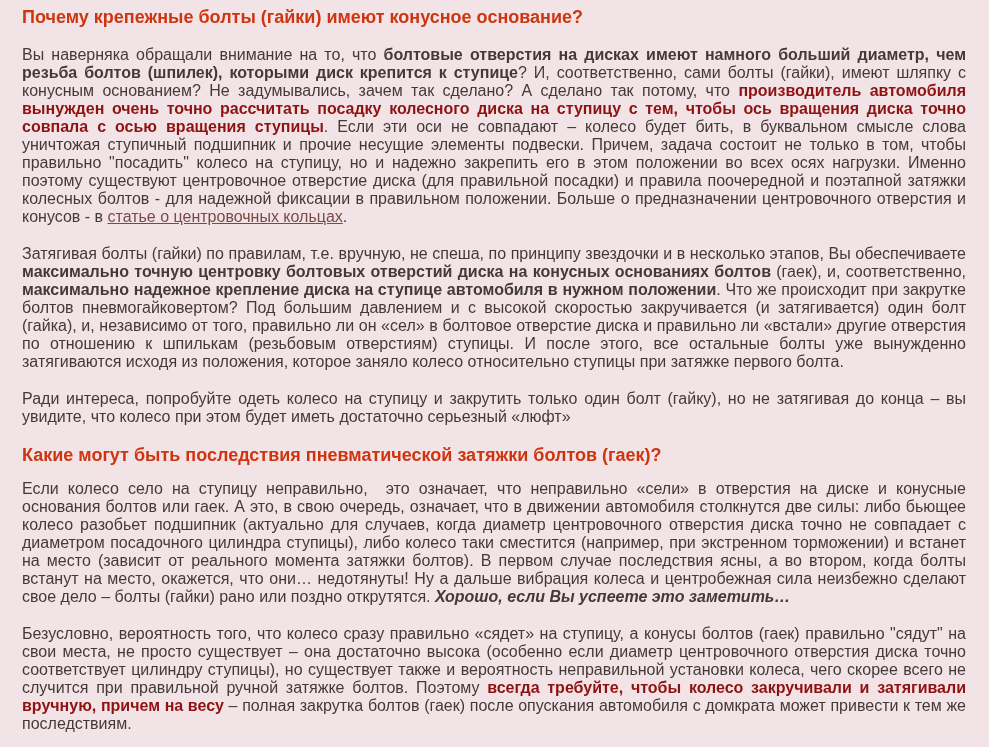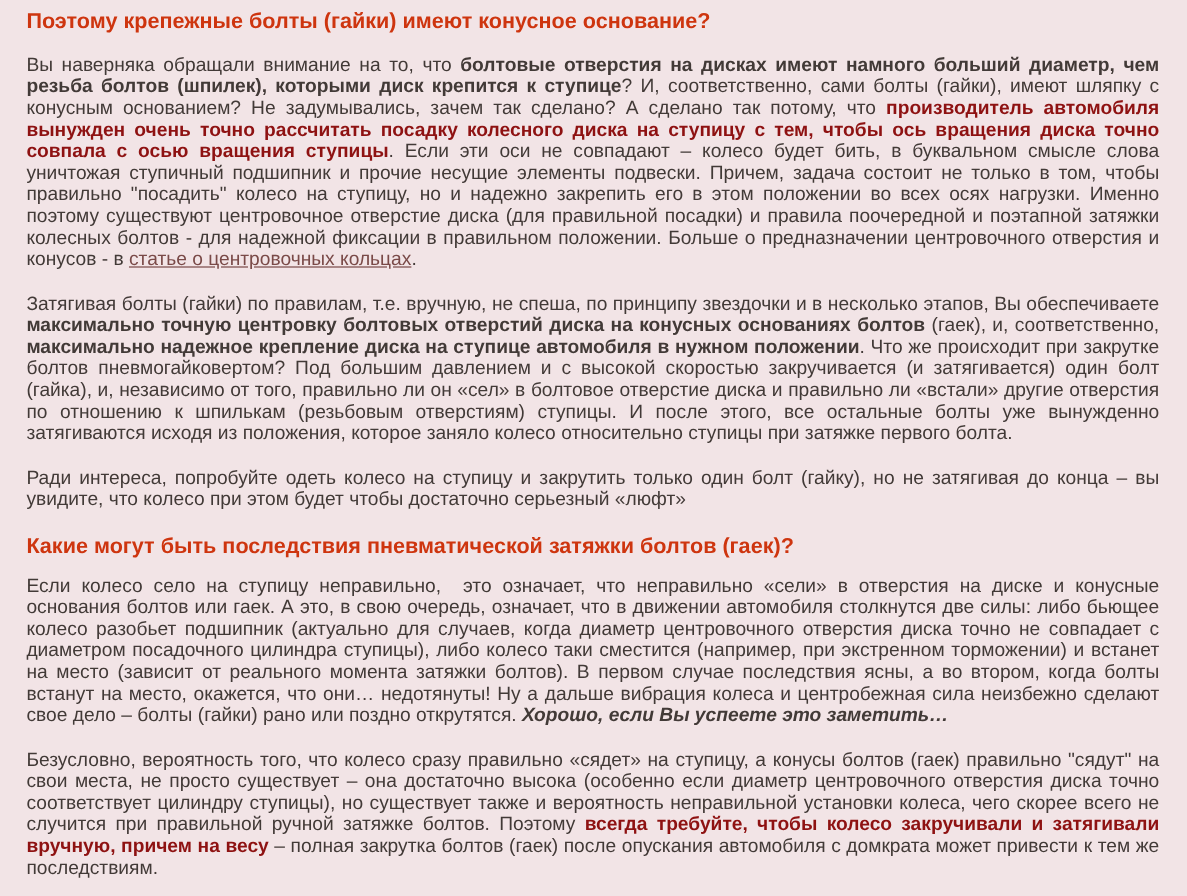--- a/index.html
+++ b/index.html
@@ -34,26 +34,26 @@
   .seg-link {
     color: var(--link, #7a4a48);
     text-decoration: underline;
     cursor: pointer;
   }
 </style>
 </head>
 <body>
 
 <main class="page">
-  <h1 class="heading">Поэтому крепежные болты (гайки) имеют конусное основание?</h1>
+  <h1 class="heading">Почему крепежные болты (гайки) имеют конусное основание?</h1>
 
   <p class="para"><span class="seg-normal">Вы наверняка обращали внимание на то, что </span><span class="seg-bold">болтовые отверстия на дисках имеют намного больший диаметр, чем резьба болтов (шпилек), которыми диск крепится к ступице</span><span class="seg-normal">? И, соответственно, сами болты (гайки), имеют шляпку с конусным основанием? Не задумывались, зачем так сделано? А сделано так потому, что </span><span class="seg-bold-maroon">производитель автомобиля вынужден очень точно рассчитать посадку колесного диска на ступицу с тем, чтобы ось вращения диска точно совпала с осью вращения ступицы</span><span class="seg-normal">. Если эти оси не совпадают – колесо будет бить, в буквальном смысле слова уничтожая ступичный подшипник и прочие несущие элементы подвески. Причем, задача состоит не только в том, чтобы правильно "посадить" колесо на ступицу, но и надежно закрепить его в этом положении во всех осях нагрузки. Именно поэтому существуют центровочное отверстие диска (для правильной посадки) и правила поочередной и поэтапной затяжки колесных болтов - для надежной фиксации в правильном положении. Больше о предназначении центровочного отверстия и конусов - в </span><span class="seg-link">статье о центровочных кольцах</span><span class="seg-normal">.</span></p>
 
   <p class="para"><span class="seg-normal">Затягивая болты (гайки) по правилам, т.е. вручную, не спеша, по принципу звездочки и в несколько этапов, Вы обеспечиваете </span><span class="seg-bold">максимально точную центровку болтовых отверстий диска на конусных основаниях болтов</span><span class="seg-normal"> (гаек), и, соответственно, </span><span class="seg-bold">максимально надежное крепление диска на ступице автомобиля в нужном положении</span><span class="seg-normal">. Что же происходит при закрутке болтов пневмогайковертом? Под большим давлением и с высокой скоростью закручивается (и затягивается) один болт (гайка), и, независимо от того, правильно ли он «сел» в болтовое отверстие диска и правильно ли «встали» другие отверстия по отношению к шпилькам (резьбовым отверстиям) ступицы. И после этого, все остальные болты уже вынужденно затягиваются исходя из положения, которое заняло колесо относительно ступицы при затяжке первого болта.</span></p>
 
-  <p class="para"><span class="seg-normal">Ради интереса, попробуйте одеть колесо на ступицу и закрутить только один болт (гайку), но не затягивая до конца – вы увидите, что колесо при этом будет чтобы достаточно серьезный «люфт»</span></p>
+  <p class="para"><span class="seg-normal">Ради интереса, попробуйте одеть колесо на ступицу и закрутить только один болт (гайку), но не затягивая до конца – вы увидите, что колесо при этом будет иметь достаточно серьезный «люфт»</span></p>
 
   <h2 class="heading">Какие могут быть последствия пневматической затяжки болтов (гаек)?</h2>
 
   <p class="para"><span class="seg-normal">Если колесо село на ступицу неправильно,&nbsp; это означает, что неправильно «сели» в отверстия на диске и конусные основания болтов или гаек. А это, в свою очередь, означает, что в движении автомобиля столкнутся две силы: либо бьющее колесо разобьет подшипник (актуально для случаев, когда диаметр центровочного отверстия диска точно не совпадает с диаметром посадочного цилиндра ступицы), либо колесо таки сместится (например, при экстренном торможении) и встанет на место (зависит от реального момента затяжки болтов). В первом случае последствия ясны, а во втором, когда болты встанут на место, окажется, что они… недотянуты! Ну а дальше вибрация колеса и центробежная сила неизбежно сделают свое дело – болты (гайки) рано или поздно открутятся. </span><span class="seg-bold-italic">Хорошо, если Вы успеете это заметить…</span></p>
 
   <p class="para"><span class="seg-normal">Безусловно, вероятность того, что колесо сразу правильно «сядет» на ступицу, а конусы болтов (гаек) правильно "сядут" на свои места, не просто существует – она достаточно высока (особенно если диаметр центровочного отверстия диска точно соответствует цилиндру ступицы), но существует также и вероятность неправильной установки колеса, чего скорее всего не случится при правильной ручной затяжке болтов. Поэтому </span><span class="seg-bold-maroon">всегда требуйте, чтобы колесо закручивали и затягивали вручную, причем на весу</span><span class="seg-normal"> – полная закрутка болтов (гаек) после опускания автомобиля с домкрата может привести к тем же последствиям.</span></p>
 </main>
 
 </body></html>

